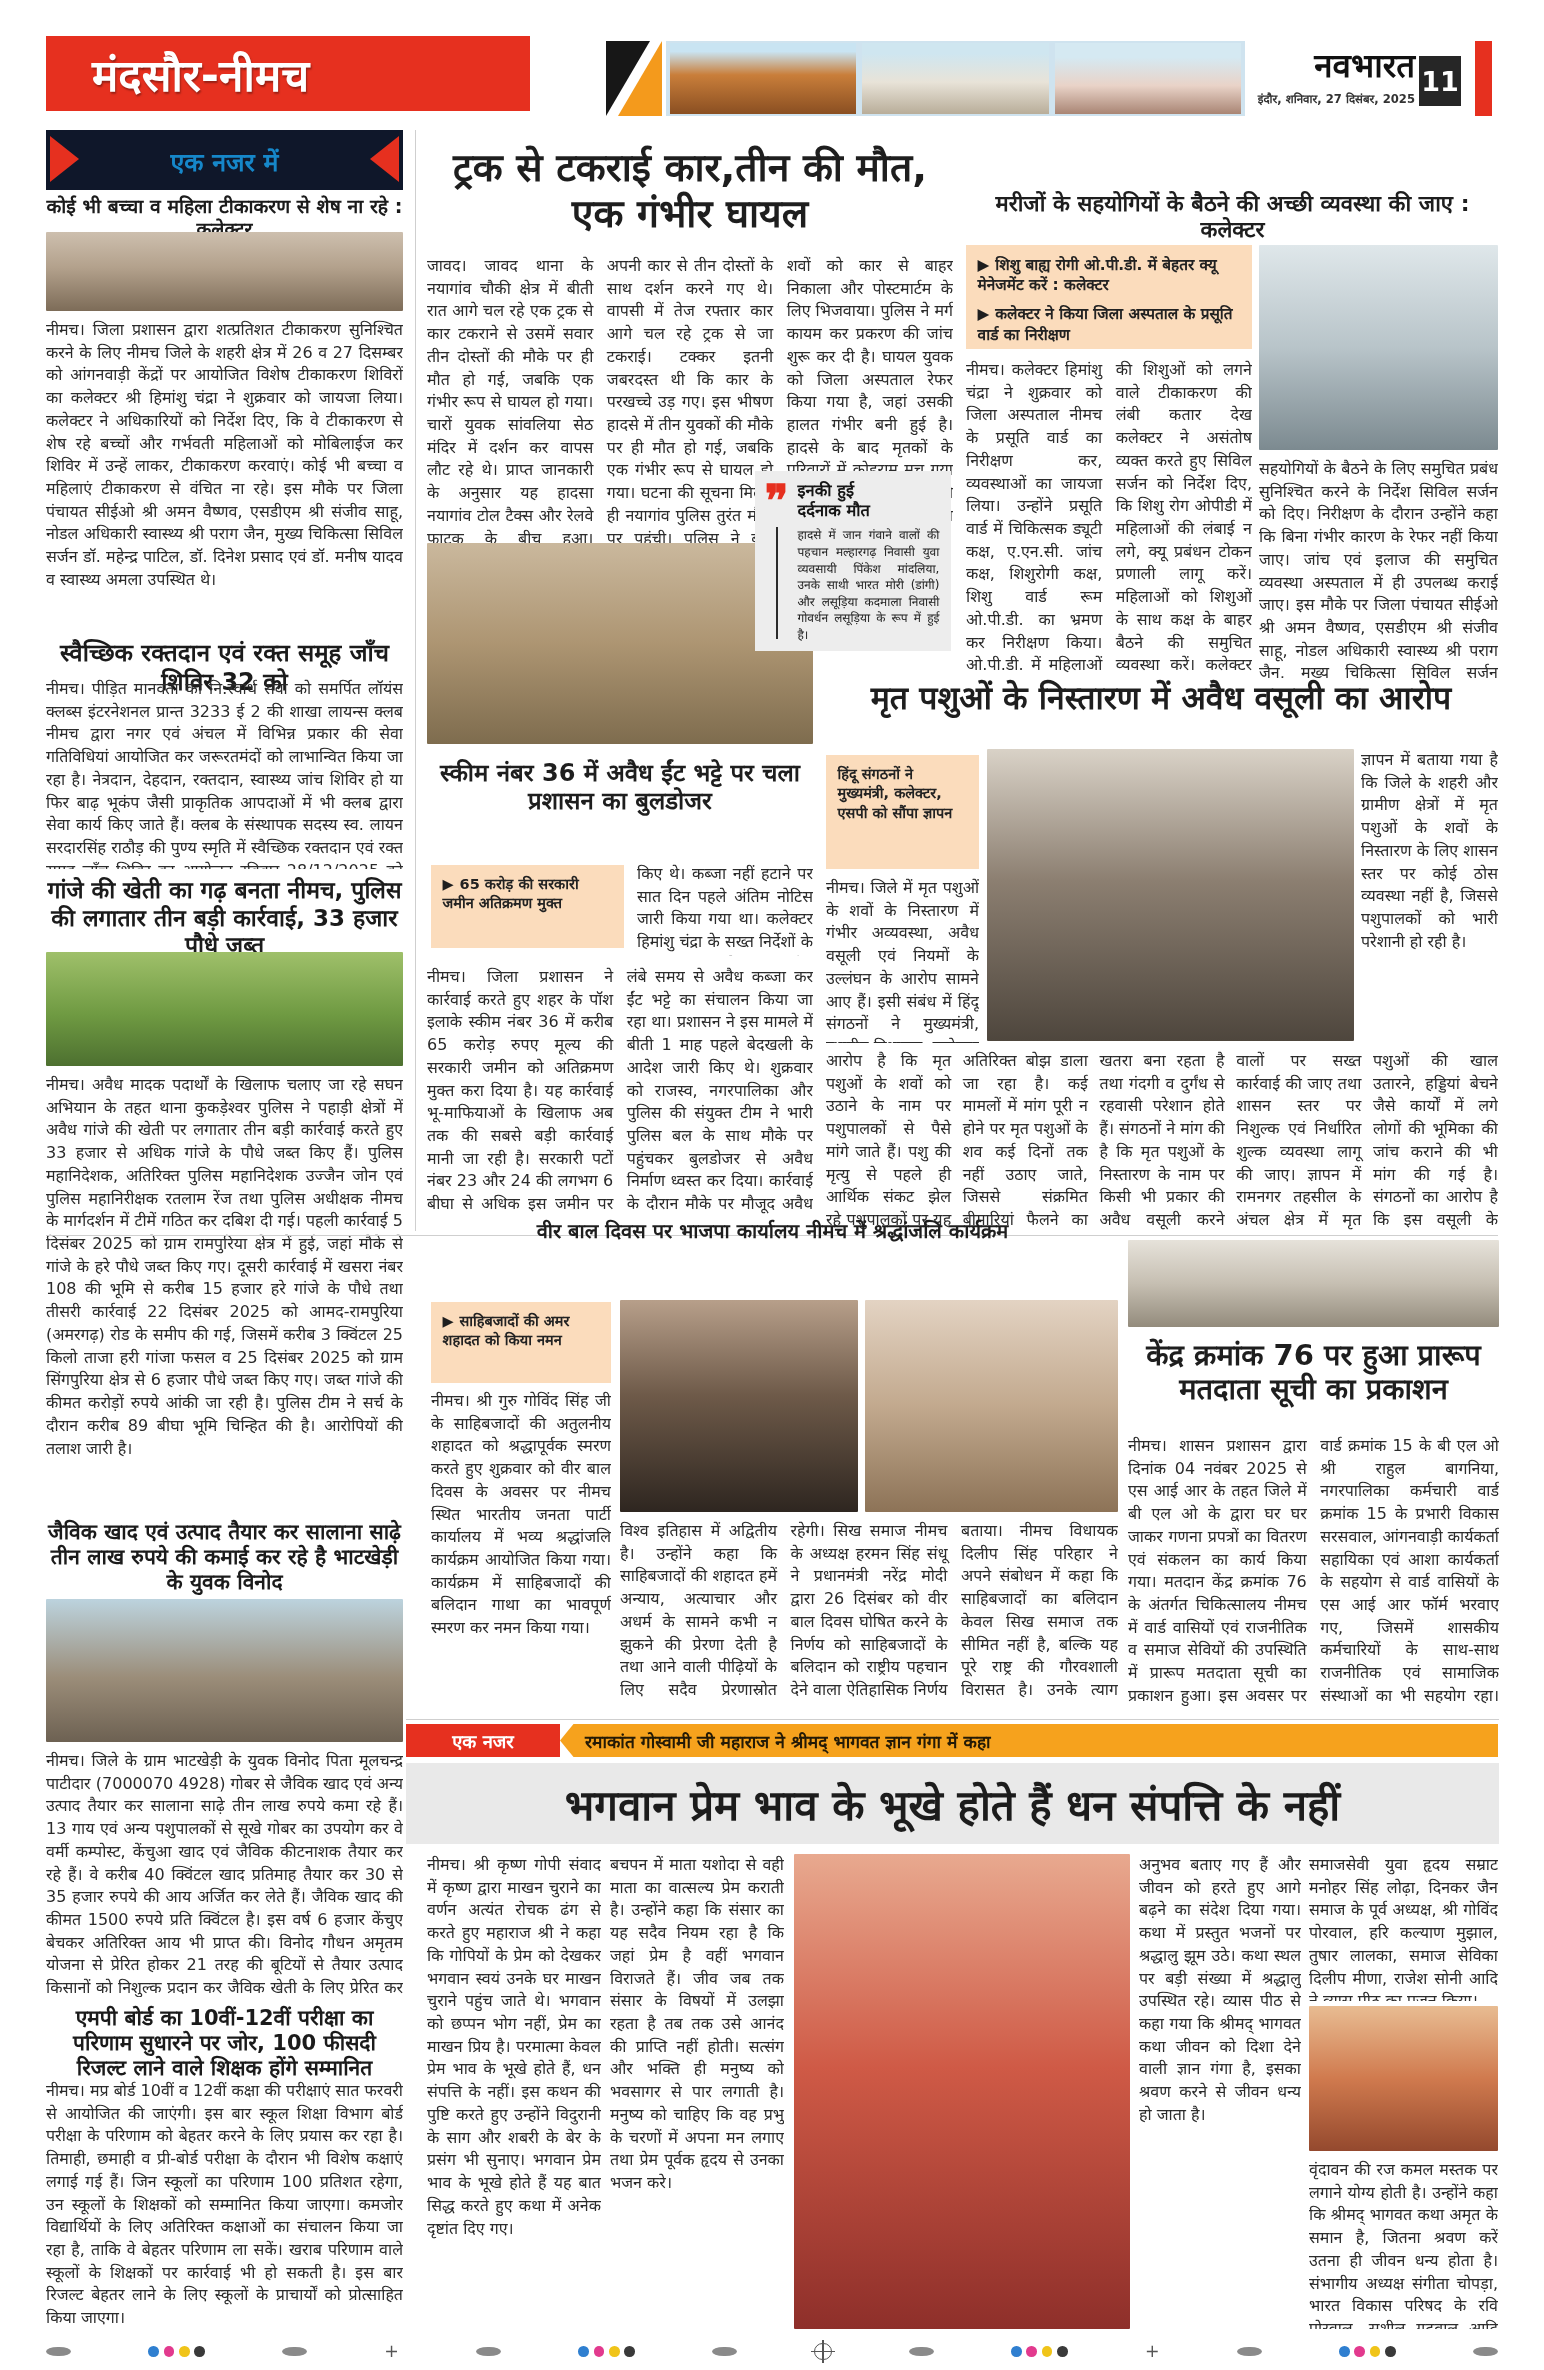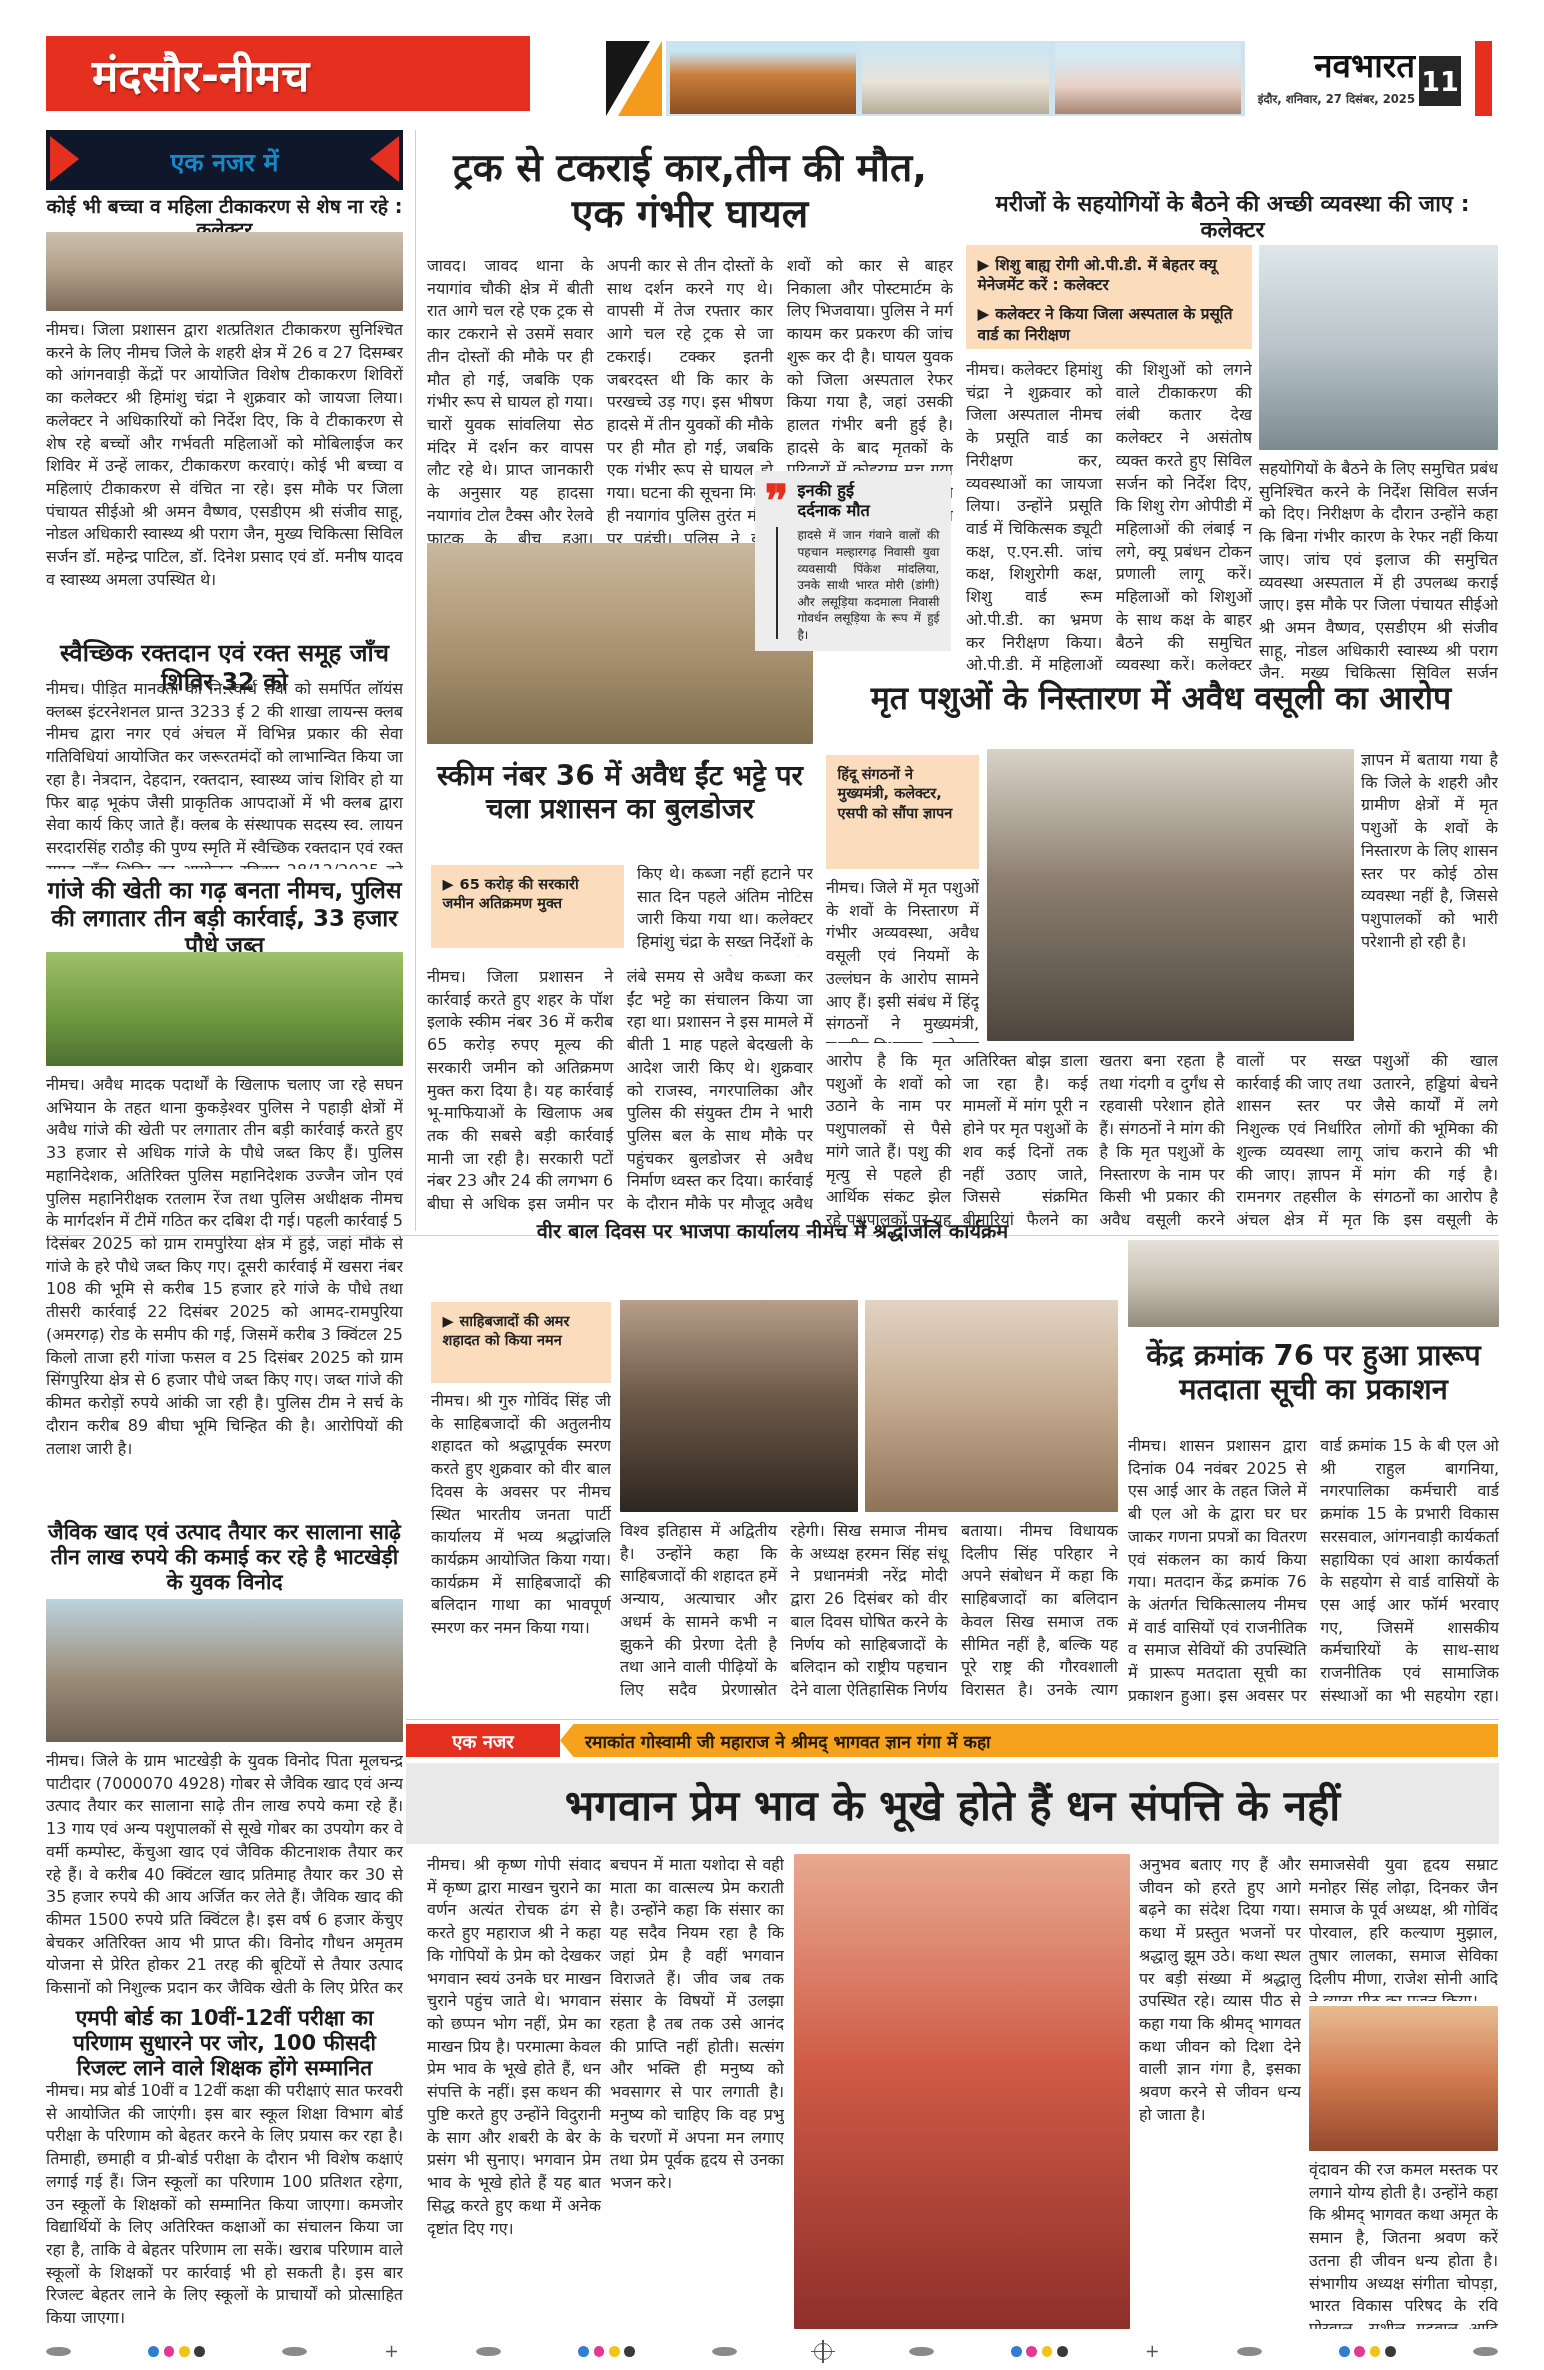--- a/index.html
+++ b/index.html
@@ -124,21 +124,21 @@
   <div id="quote-box" data-name="pull-quote-box">
     <span class="qmark" data-name="quote-mark-icon">❞</span>
     <span class="qline" data-name="quote-rule"></span>
     <div class="qtitle" data-name="pull-quote-title">
       <span>इनकी हुई</span><br>
       <span>दर्दनाक मौत</span>
     </div>
     <div class="qtext" data-name="pull-quote-text">हादसे में जान गंवाने वालों की पहचान मल्हारगढ़ निवासी युवा व्यवसायी पिंकेश मांदलिया, उनके साथी भारत मोरी (डांगी) और लसूड़िया कदमाला निवासी गोवर्धन लसूड़िया के रूप में हुई है।</div>
   </div>
 
-  <div class="headline" style="left:427px;top:759px;width:386px;font-size:28px;" data-name="headline-scheme36">स्कीम नंबर 36 में अवैध ईंट भट्टे पर चला प्रशासन का बुलडोजर</div>
+  <div class="headline" style="left:427px;top:759px;width:386px;font-size:24px;" data-name="headline-scheme36">स्कीम नंबर 36 में अवैध ईंट भट्टे पर चला प्रशासन का बुलडोजर</div>
   <div class="kickerbox" style="left:431px;top:865px;width:193px;height:83px;" data-name="kicker-scheme36">
     <span class="arrow" data-name="bullet-arrow-icon">▶</span><span>65 करोड़ की सरकारी जमीन अतिक्रमण मुक्त</span>
   </div>
   <div class="body-text" style="left:637px;top:863px;width:176px;height:93px;" data-name="lead-scheme36">
     <p>किए थे। कब्जा नहीं हटाने पर सात दिन पहले अंतिम नोटिस जारी किया गया था। कलेक्टर हिमांशु चंद्रा के सख्त निर्देशों के बाद शुक्रवार को संयुक्त टीम मौके पर पहुंची।</p>
   </div>
   <div class="body-text cols2" style="left:427px;top:966px;width:386px;height:268px;" data-name="body-scheme36">
     <p>नीमच। जिला प्रशासन ने कार्रवाई करते हुए शहर के पॉश इलाके स्कीम नंबर 36 में करीब 65 करोड़ रुपए मूल्य की सरकारी जमीन को अतिक्रमण मुक्त करा दिया है। यह कार्रवाई भू-माफियाओं के खिलाफ अब तक की सबसे बड़ी कार्रवाई मानी जा रही है। सरकारी पटों नंबर 23 और 24 की लगभग 6 बीघा से अधिक इस जमीन पर लंबे समय से अवैध कब्जा कर ईंट भट्टे का संचालन किया जा रहा था। प्रशासन ने इस मामले में बीती 1 माह पहले बेदखली के आदेश जारी किए थे। शुक्रवार को राजस्व, नगरपालिका और पुलिस की संयुक्त टीम ने भारी पुलिस बल के साथ मौके पर पहुंचकर बुलडोजर से अवैध निर्माण ध्वस्त कर दिया। कार्रवाई के दौरान मौके पर मौजूद अवैध ईंटें, मिट्टी और अन्य सामग्री जब्त की गई। एसडीएम संजीव साहू, तहसीलदार एवं नगरपालिका सीएमओ की मौजूदगी में पूरी कार्रवाई शांतिपूर्ण ढंग से संपन्न हुई। प्रशासन ने चेतावनी दी है कि सरकारी जमीनों पर अवैध कब्जा करने वालों के खिलाफ ऐसी ही सख्त कार्रवाई आगे भी जारी रहेगी तथा अन्य कर्मचारी मुतैद रहे।</p>
   </div>
 

